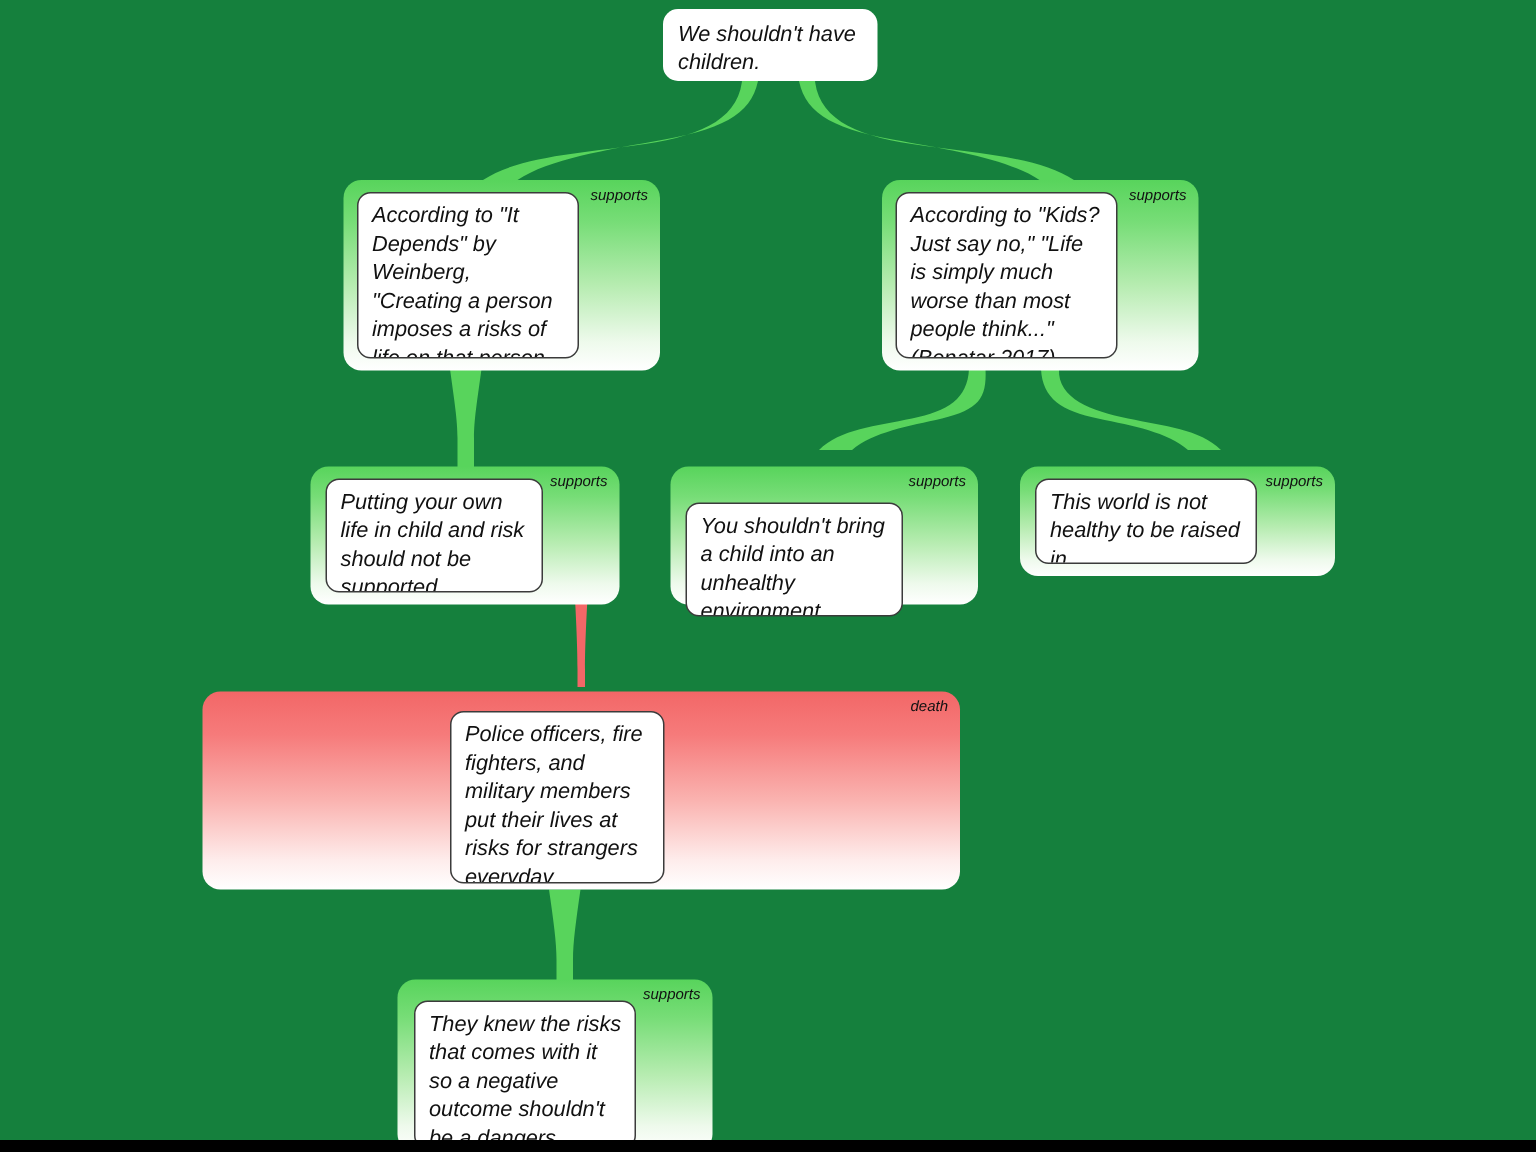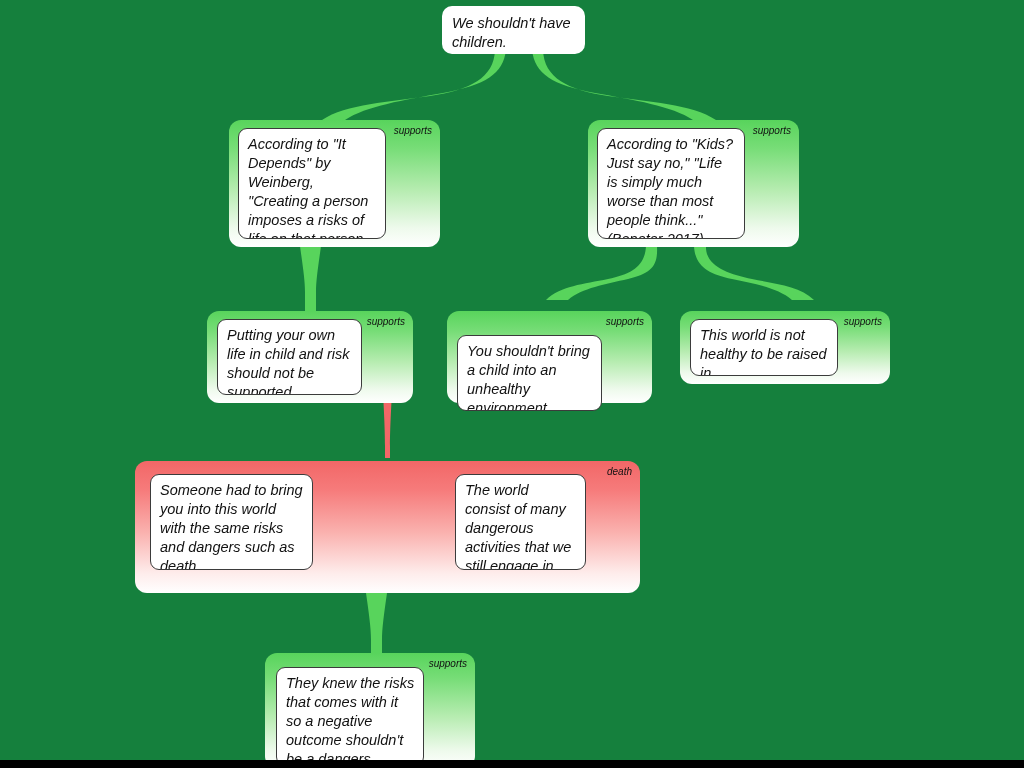--- a/index.html
+++ b/index.html
@@ -128,22 +128,21 @@
     <div class="card" style="left:10px; top:24px; width:145px; height:76px;">You shouldn't bring a child into an unhealthy environment</div>
   </div>
 
   <div class="group supports" style="left:680px; top:311px; width:210px; height:73px;">
     <span class="rel-label">supports</span>
     <div class="card" style="left:10px; top:8px; width:148px; height:57px;">This world is not healthy to be raised in.</div>
   </div>
 
   <div class="group oppose" style="left:135px; top:461px; width:505px; height:132px;">
     <span class="rel-label">death</span>
-    <div class="card" style="left:15px; top:13px; width:163px; height:96px;">Someone had to bring you into this world with the same risks and dangers such as death</div>
-    <div class="card" style="left:320px; top:13px; width:131px; height:96px;">The world consist of many dangerous activities that we still engage in</div>
+    <div class="card" style="left:165px; top:13px; width:143px; height:115px;">Police officers, fire fighters, and military members put their lives at risks for strangers everyday</div>
   </div>
 
   <div class="group supports" style="left:265px; top:653px; width:210px; height:115px;">
     <span class="rel-label">supports</span>
     <div class="card" style="left:11px; top:14px; width:148px; height:99px;">They knew the risks that comes with it so a negative outcome shouldn't be a dangers</div>
   </div>
 
 </div>
 
 </body></html>

